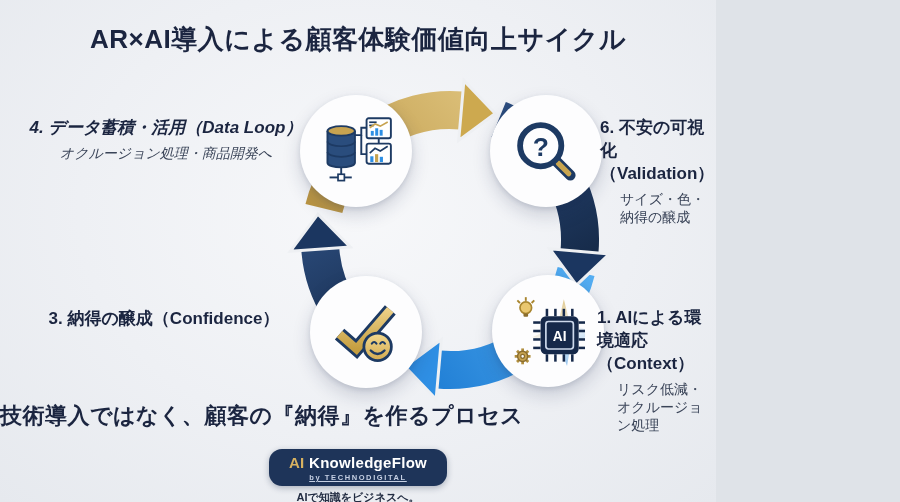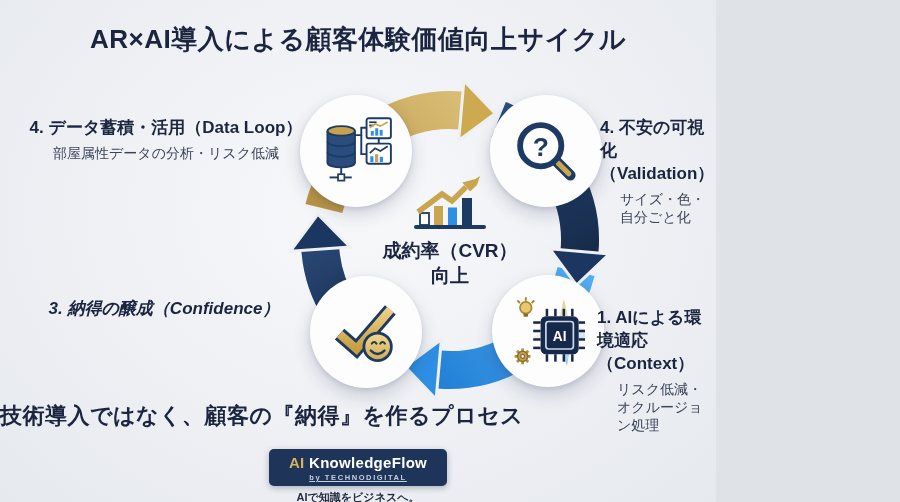--- a/index.html
+++ b/index.html
@@ -20,29 +20,29 @@
   }
   .n1{left:490px;top:95px;} .n2{left:492px;top:275px;}
   .n3{left:310px;top:276px;} .n4{left:300px;top:95px;}
   .center-block{position:absolute;left:358px;top:176px;width:184px;z-index:2;text-align:center;}
   .center-line{font-size:19px;font-weight:bold;color:#1b2540;line-height:25px;}
   .label{position:absolute;z-index:4;}
   .label-title{font-size:17px;font-weight:bold;color:#1b2540;}
   .label-sub{font-size:14px;color:#3a4458;margin-top:6px;}
   .label-right .label-sub{padding-left:20px;}
   .lab1{left:600px;top:116px;} .lab2{left:597px;top:306px;}
-  .lab3{left:26px;top:297px;width:276px;text-align:center;font-style:italic;}
-  .lab4{left:28px;top:116px;width:276px;text-align:center;}
+  .lab3{left:26px;top:307px;width:276px;text-align:center;}
+  .lab4{left:28px;top:116px;width:276px;text-align:center;font-style:italic;}
   .footer-statement{
     position:absolute;left:0;top:401px;width:100%;text-align:left;
     font-size:22px;font-weight:bold;color:#1b2540;letter-spacing:.5px;z-index:2;
   }
   .logo-wrap{position:absolute;left:0;top:449px;width:100%;text-align:center;z-index:2;}
   .badge{
-    display:inline-block;background:#1e3459;border-radius:5px;padding:5px 20px 4px;
+    display:inline-block;background:#1e3459;border-radius:13px;padding:5px 20px 4px;
     box-shadow:0 2px 6px rgba(20,35,70,.3);
     text-align:center;
   }
   .badge-line1{font-size:15px;font-weight:bold;letter-spacing:.3px;line-height:17px;}
   .badge-ai{color:#d8b261;} .badge-name{color:#ffffff;}
   .badge-by{font-size:7.5px;color:#c6d0e4;letter-spacing:1.6px;margin-top:2px;font-weight:bold;text-decoration:underline;}
   .tagline{font-size:11px;font-weight:bold;color:#222c42;margin-top:4px;}
 </style>
 </head>
 <body>
@@ -73,33 +73,20 @@
     <path d="M 323.9 208.5 A 130 130 0 0 1 461.3 110.5" stroke="url(#gGold)" stroke-width="38" fill="none"></path>
     <path d="M 498.7 119.5 A 130 130 0 0 1 579.5 251.3" stroke="url(#gNavy1)" stroke-width="38" fill="none"></path>
     <path d="M 576.1 271.5 A 130 130 0 0 1 438.7 369.5" stroke="url(#gBlue)" stroke-width="38" fill="none"></path>
     <path d="M 385 352.6 A 130 130 0 0 1 320.3 249.1" stroke="url(#gNavy2)" stroke-width="38" fill="none"></path>
     <polygon points="463.9,80.6 458.7,140.4 495.2,113.5" fill="#cda94f" stroke="#eef0f3" stroke-width="3"></polygon>
     <polygon points="609.4,253.9 549.6,248.7 576.5,285.2" fill="#1b3660" stroke="#eef0f3" stroke-width="3"></polygon>
     <polygon points="436.1,399.4 441.3,339.6 404.8,366.5" fill="#2f8fe4" stroke="#eef0f3" stroke-width="3"></polygon>
     <polygon points="290.4,251.2 350.2,247.0 317.9,214.2" fill="#1b3660" stroke="#eef0f3" stroke-width="3"></polygon>
   </svg>
 
-  <div class="center-block">
-    <svg width="84" height="58" viewBox="0 0 84 58">
-      <rect x="6" y="49" width="72" height="4" rx="2" fill="#1d3a63"></rect>
-      <rect x="12" y="37" width="9" height="12" fill="#ffffff" stroke="#1d3a63" stroke-width="1.8"></rect>
-      <rect x="26" y="30" width="9" height="19" fill="#c9a54f"></rect>
-      <rect x="40" y="31.5" width="9" height="17.5" fill="#2e8fe4"></rect>
-      <rect x="54" y="22" width="10" height="27" fill="#1d3a63"></rect>
-      <polyline points="10,36 34,18 44,25 58,11" fill="none" stroke="#c9a54f" stroke-width="5.5"></polyline>
-      <polygon points="62.2,15.5 54.3,6.5 67.3,3.1 72,0 69,9" fill="#c9a54f"></polygon>
-    </svg>
-    <div class="center-line">成約率（CVR）</div>
-    <div class="center-line">向上</div>
-  </div>
 
   <div class="node-circle n1">
     <svg width="74" height="74" viewBox="0 0 70 70">
       <line x1="45" y1="45" x2="58" y2="58" stroke="#1d3a63" stroke-width="10" stroke-linecap="round"></line>
       <line x1="46.5" y1="46.5" x2="56.5" y2="56.5" stroke="#c9a54f" stroke-width="5" stroke-linecap="round"></line>
       <circle cx="30" cy="30" r="19.5" fill="#fdfdfe" stroke="#1d3a63" stroke-width="5.5"></circle>
       <text x="30" y="39.5" text-anchor="middle" font-size="25" font-weight="bold" fill="#1d3a63">?</text>
     </svg>
   </div>
 
@@ -207,33 +194,33 @@
         <rect x="45" y="28" width="23" height="19" rx="2" fill="#ffffff" stroke="#1d3a63" stroke-width="1.8"></rect>
         <rect x="48.5" y="40" width="3" height="5.5" fill="#2e8fe4"></rect>
         <rect x="53" y="38" width="3" height="7.5" fill="#c7a350"></rect>
         <rect x="57.5" y="40.5" width="3" height="5" fill="#2e8fe4"></rect>
         <polyline points="48,37 53,32.5 58,35 65,30.5" fill="none" stroke="#1d3a63" stroke-width="1.6"></polyline>
       </g>
     </svg>
   </div>
 
   <div class="label label-right lab1">
-    <div class="label-title">4. 不安の可視化（Validation）</div>
-    <div class="label-sub">サイズ・色・自分ごと化</div>
+    <div class="label-title">6. 不安の可視化（Validation）</div>
+    <div class="label-sub">サイズ・色・納得の醸成</div>
   </div>
   <div class="label label-right lab2">
     <div class="label-title">1. AIによる環境適応（Context）</div>
     <div class="label-sub">リスク低減・オクルージョン処理</div>
   </div>
   <div class="label lab3">
     <div class="label-title">3. 納得の醸成（Confidence）</div>
   </div>
   <div class="label lab4">
     <div class="label-title">4. データ蓄積・活用（Data Loop）</div>
-    <div class="label-sub">部屋属性データの分析・リスク低減</div>
+    <div class="label-sub">オクルージョン処理・商品開発へ</div>
   </div>
 
   <div class="footer-statement">技術導入ではなく、顧客の『納得』を作るプロセス</div>
 
   <div class="logo-wrap">
     <div class="badge">
       <div class="badge-line1">
         <span class="badge-ai">AI</span>
         <span class="badge-name">KnowledgeFlow</span>
       </div>

